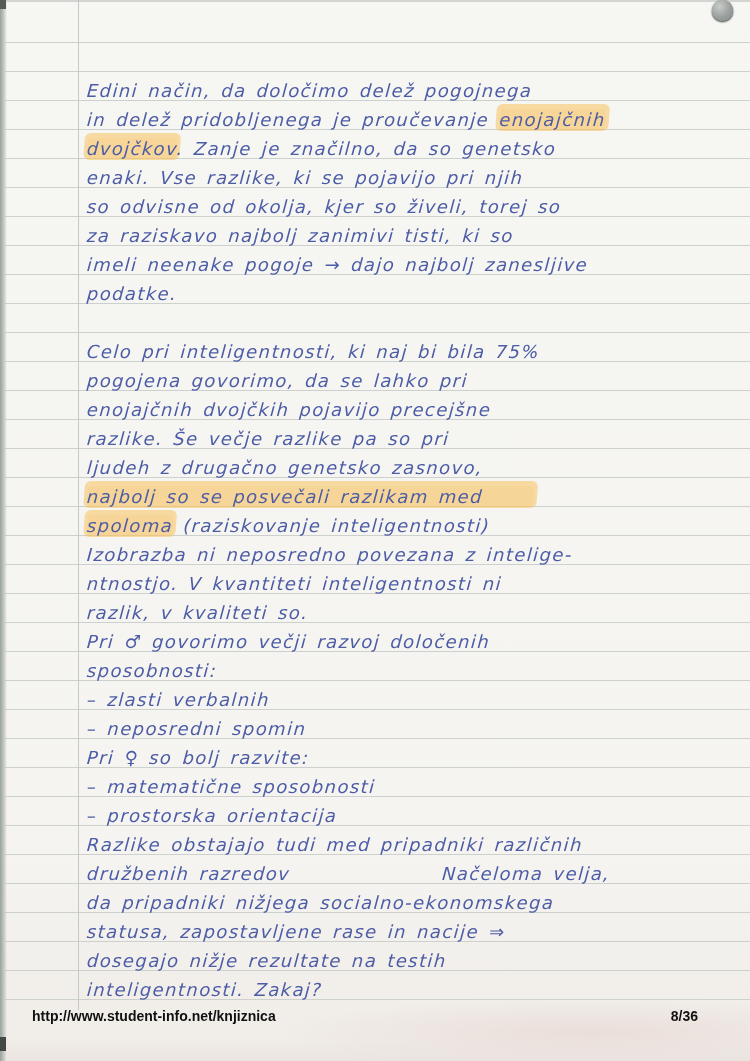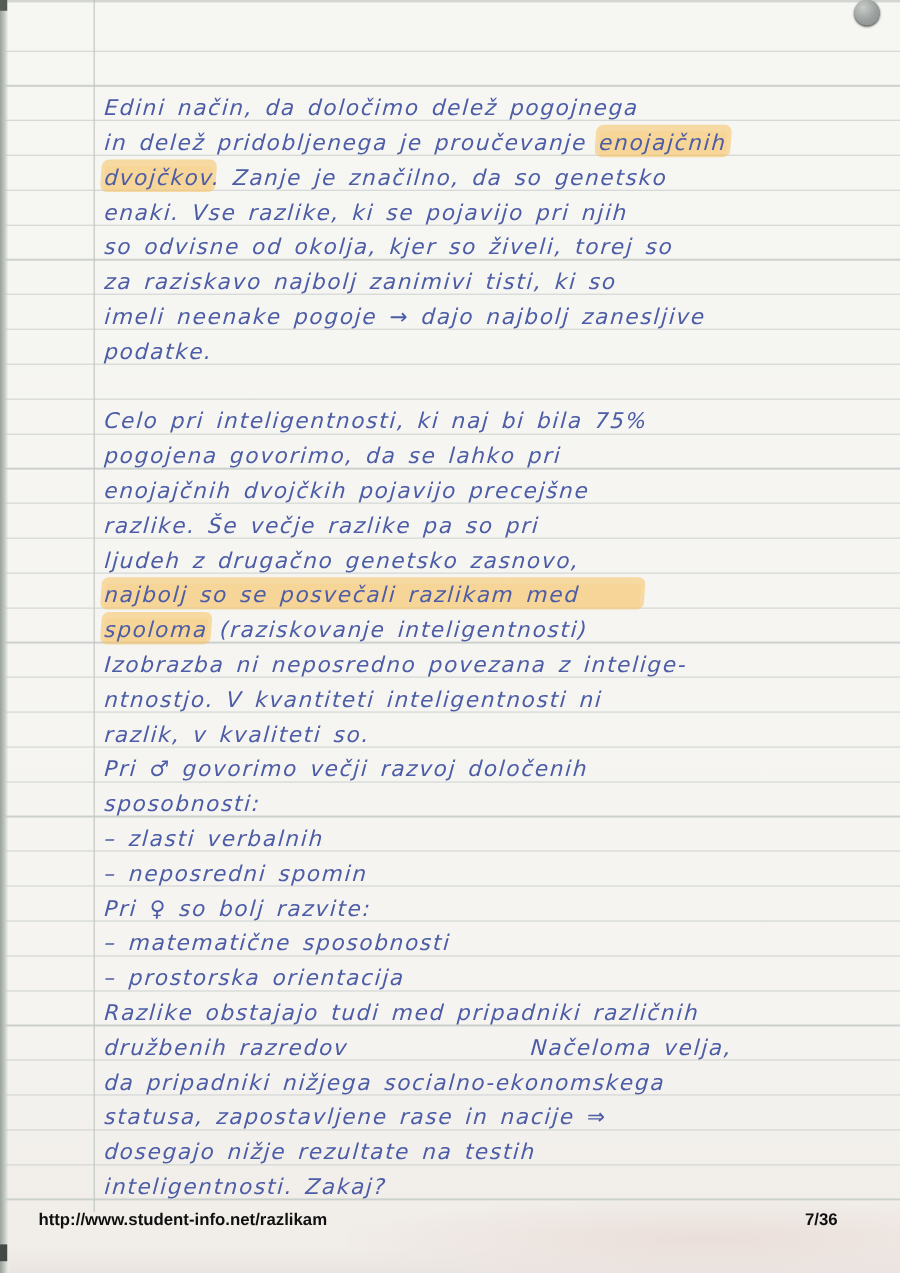--- a/index.html
+++ b/index.html
@@ -130,17 +130,17 @@
       <div class="note-line"><span class="seg">da pripadniki nižjega socialno-ekonomskega</span></div>
       <div class="note-line"><span class="seg">statusa, zapostavljene rase in nacije ⇒</span></div>
       <div class="note-line"><span class="seg">dosegajo nižje rezultate na testih</span></div>
       <div class="note-line"><span class="seg">inteligentnosti. Zakaj?</span></div>
     </div>
 
   <div class="blush"></div>
   <div class="bottom-band"></div>
 
   <div class="footer">
-    <span>http://www.student-info.net/razlikam</span>
-    <span>7/36</span>
+    <span>http://www.student-info.net/knjiznica</span>
+    <span>8/36</span>
   </div>
 
 </div>
 
 </body></html>

